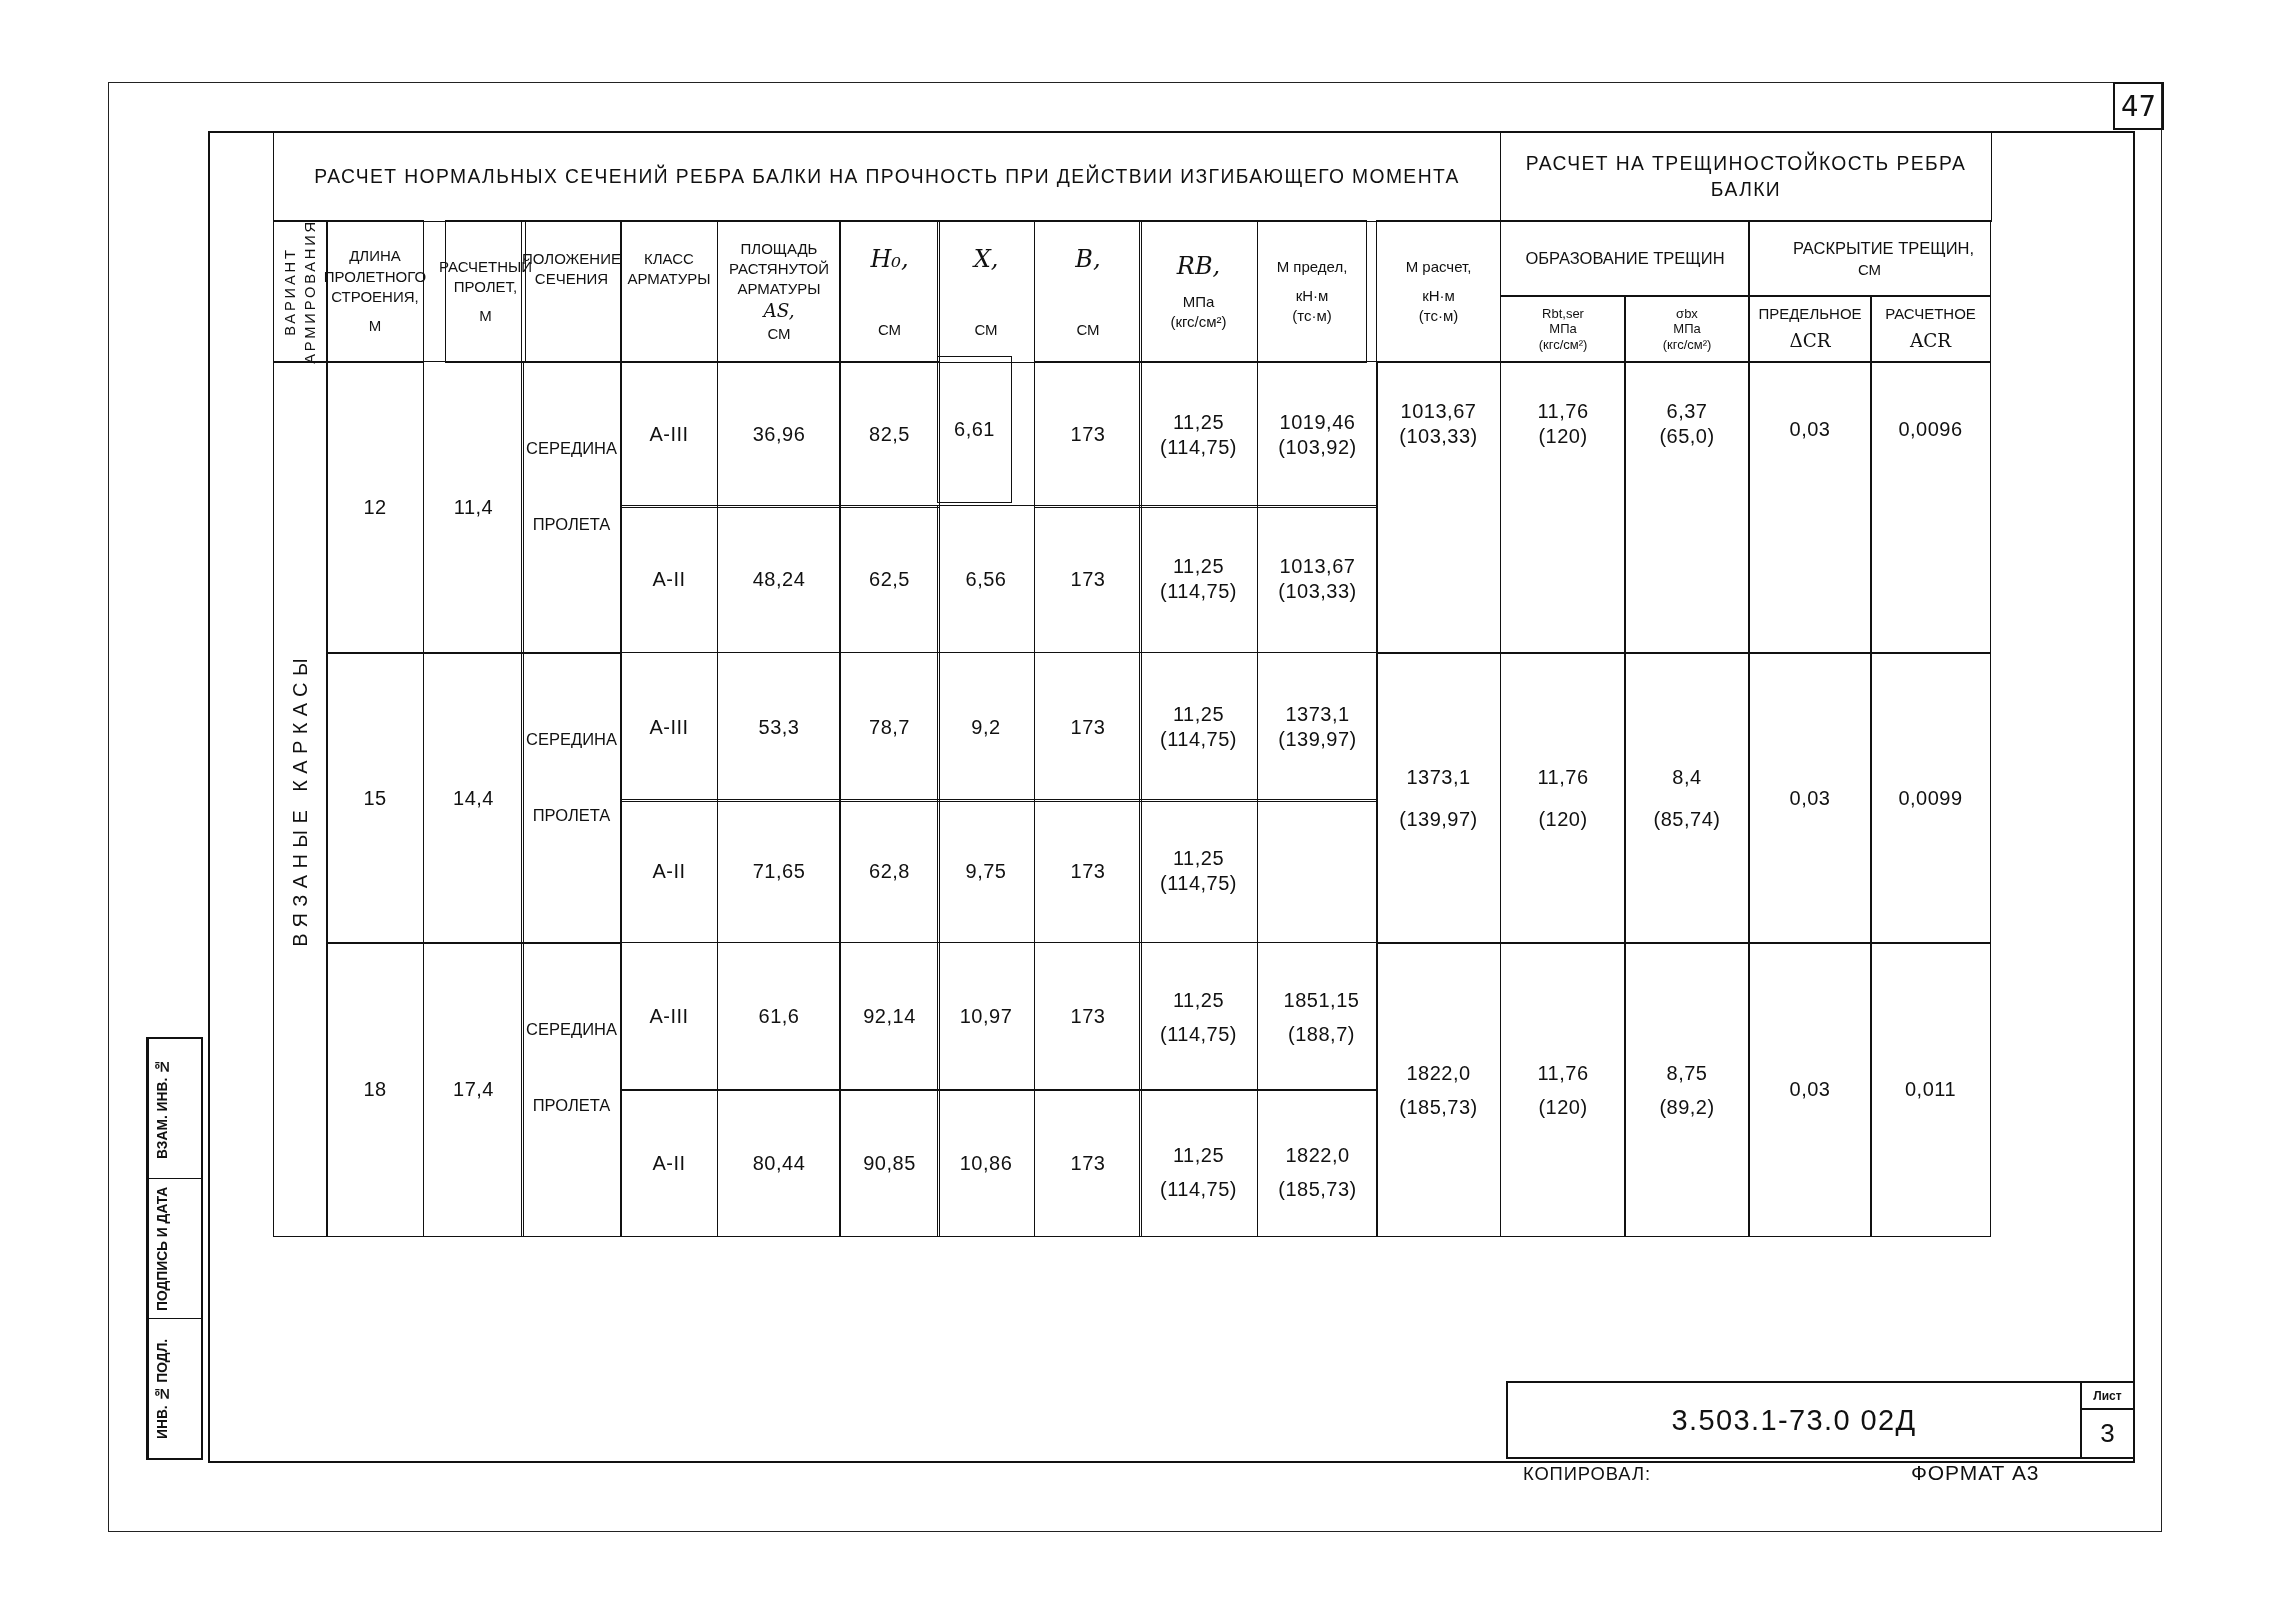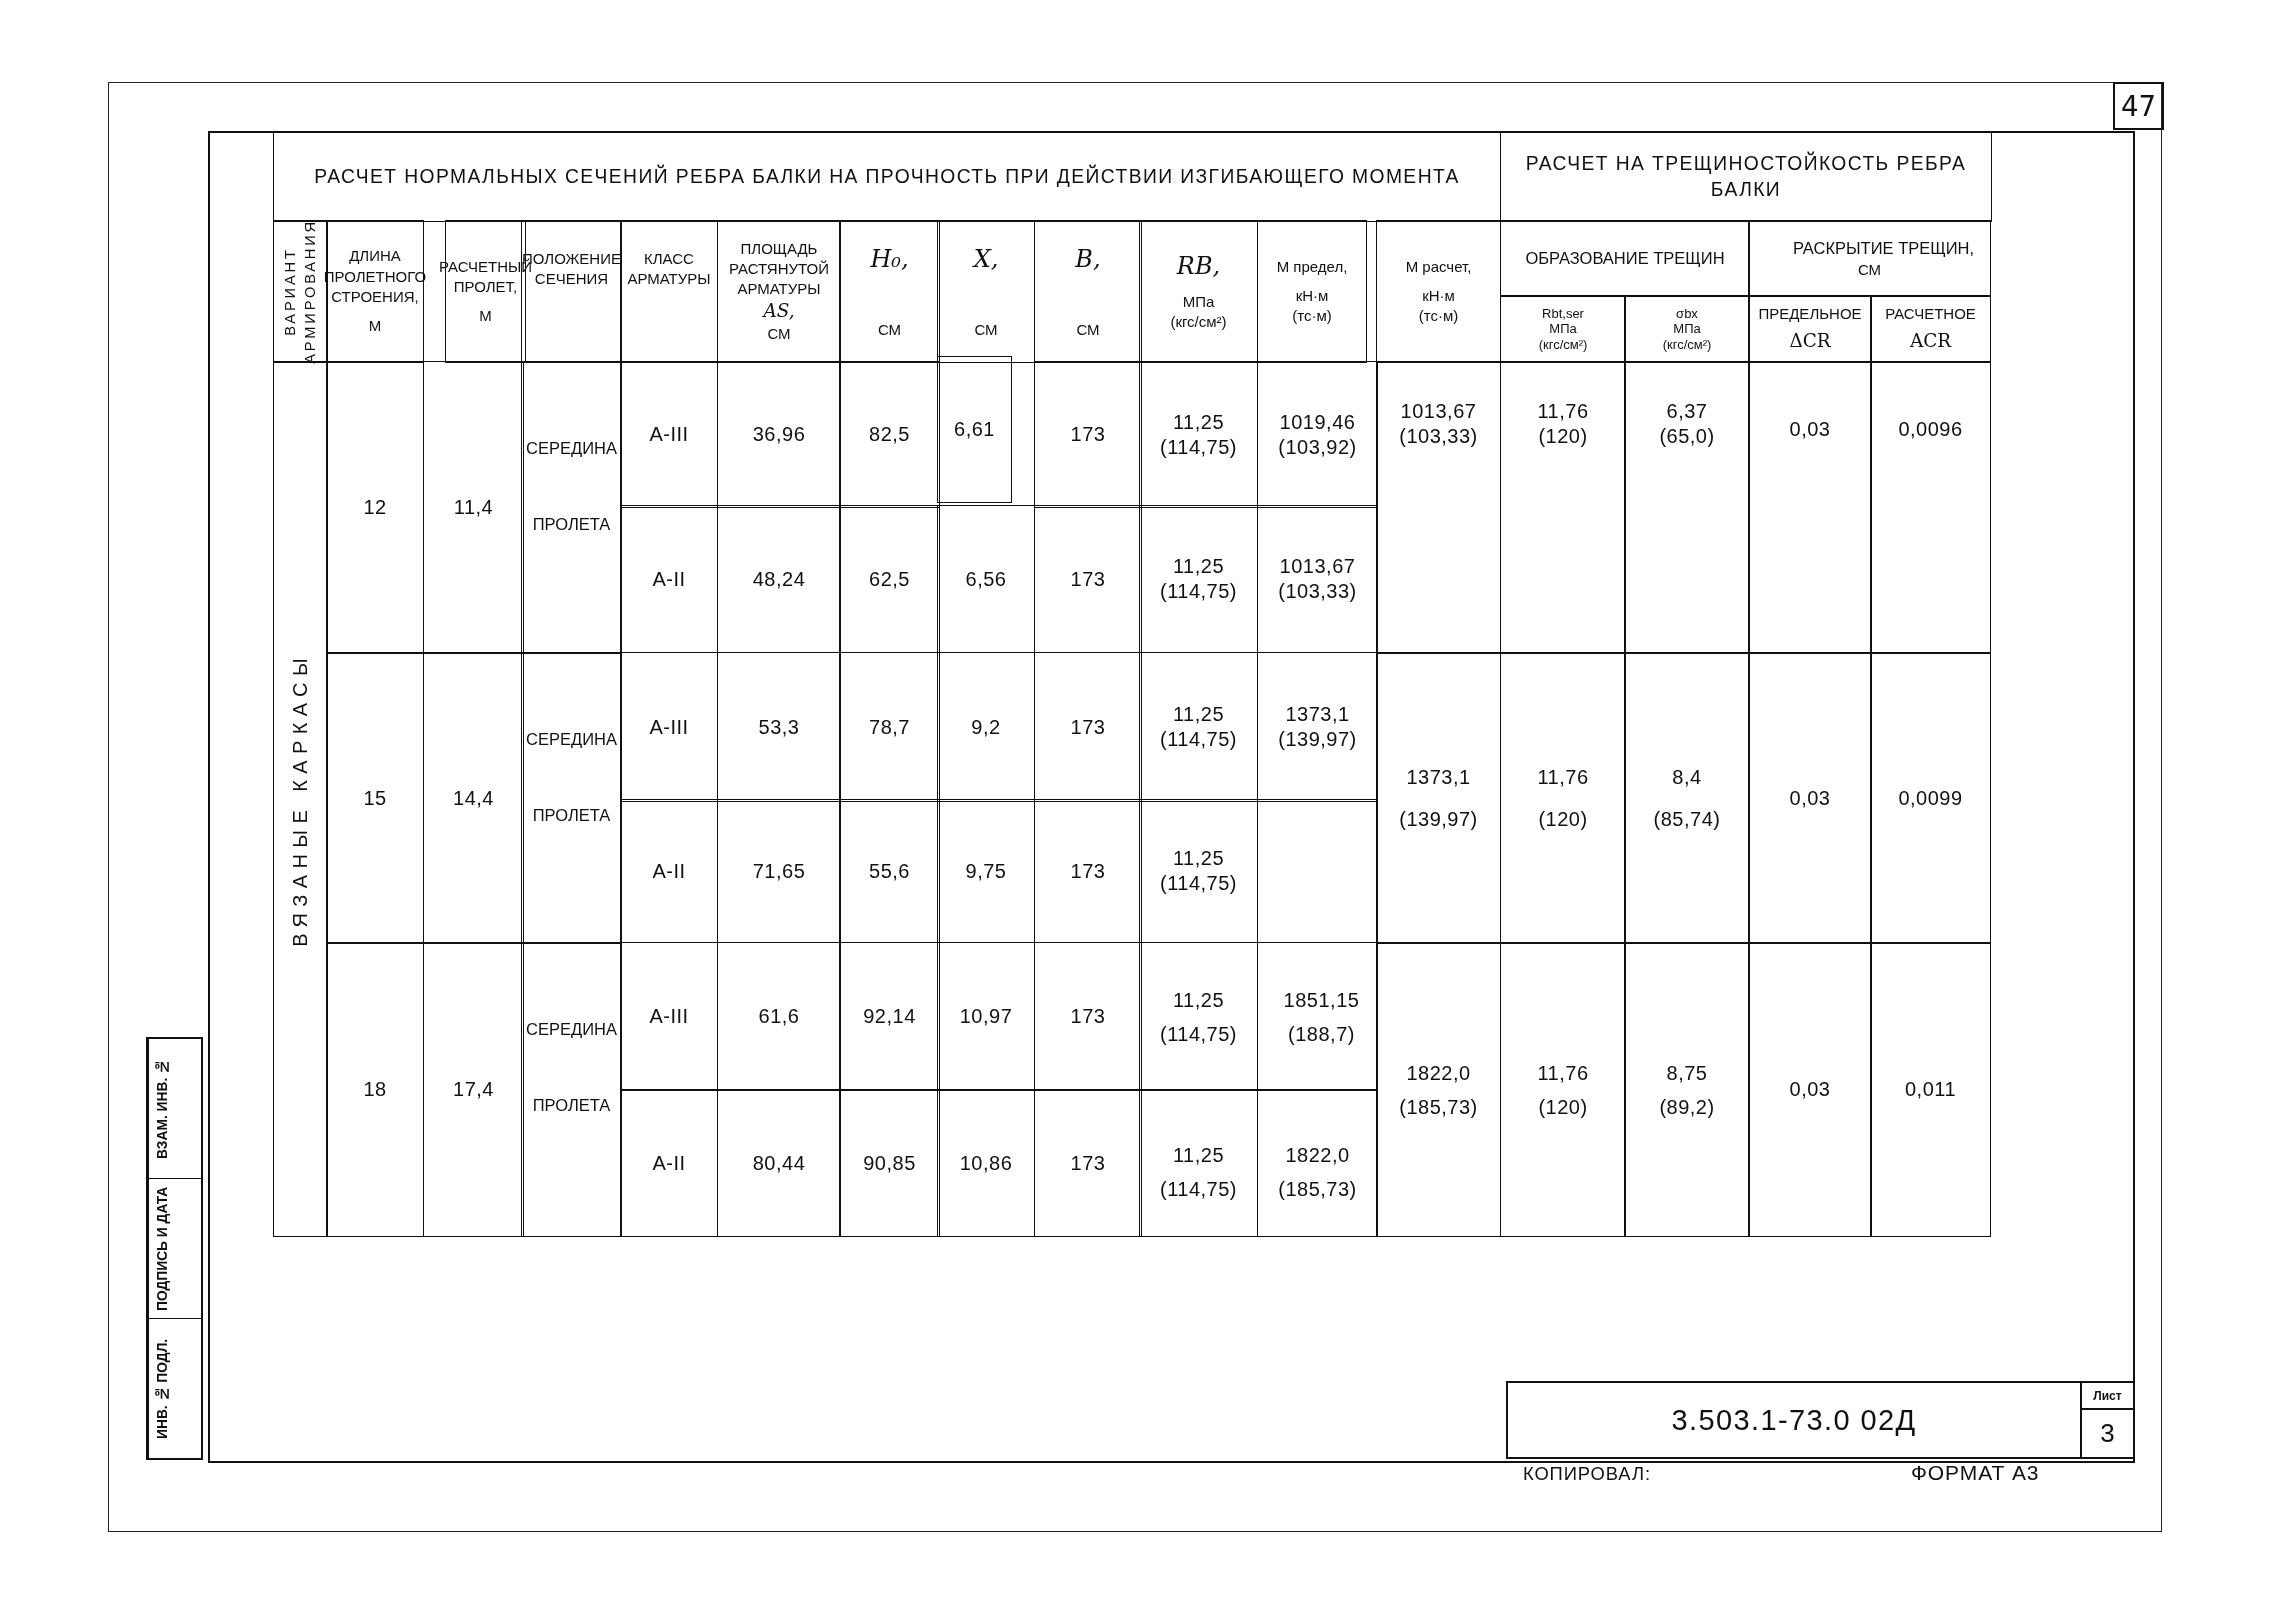--- a/index.html
+++ b/index.html
@@ -254,21 +254,21 @@
       <span>1373,1</span>
       <span>(139,97)</span>
     </div>
   <div class="cell b" style="left:620px;top:799px;width:98px;height:144px;">
       <span>A-II</span>
     </div>
   <div class="cell b" style="left:717px;top:799px;width:124px;height:144px;">
       <span>71,65</span>
     </div>
   <div class="cell b" style="left:839px;top:799px;width:101px;height:144px;">
-      <span>55,6</span>
+      <span>62,8</span>
     </div>
   <div class="cell b" style="left:937px;top:799px;width:98px;height:144px;">
       <span>9,75</span>
     </div>
   <div class="cell b" style="left:1034px;top:799px;width:108px;height:144px;">
       <span>173</span>
     </div>
   <div class="cell b vals" style="left:1139px;top:799px;width:119px;height:144px;">
       <span>11,25</span>
       <span>(114,75)</span>

